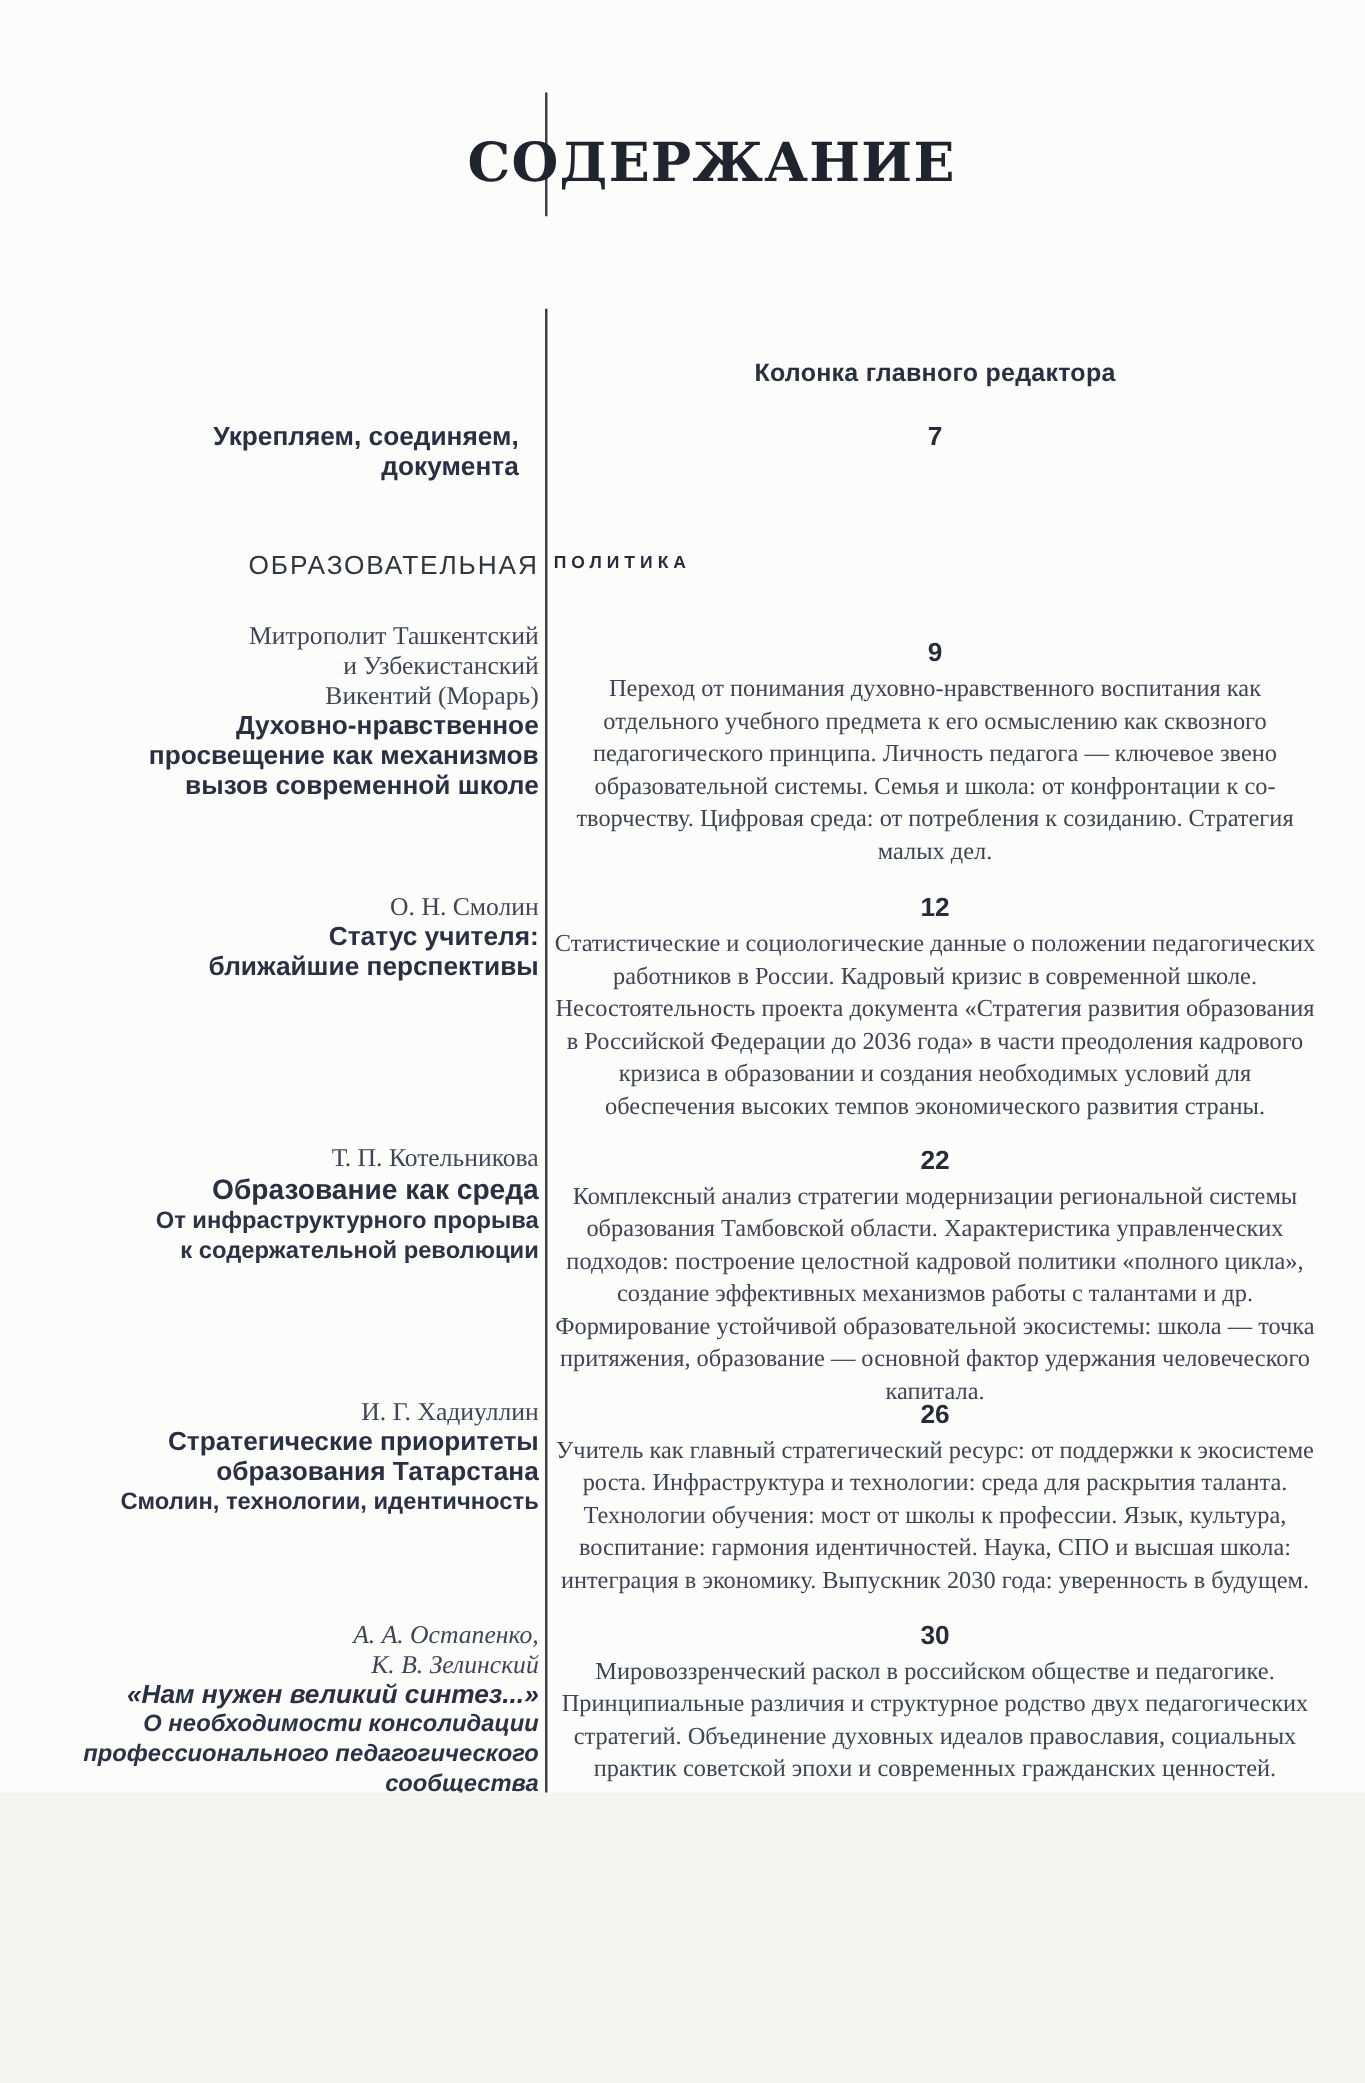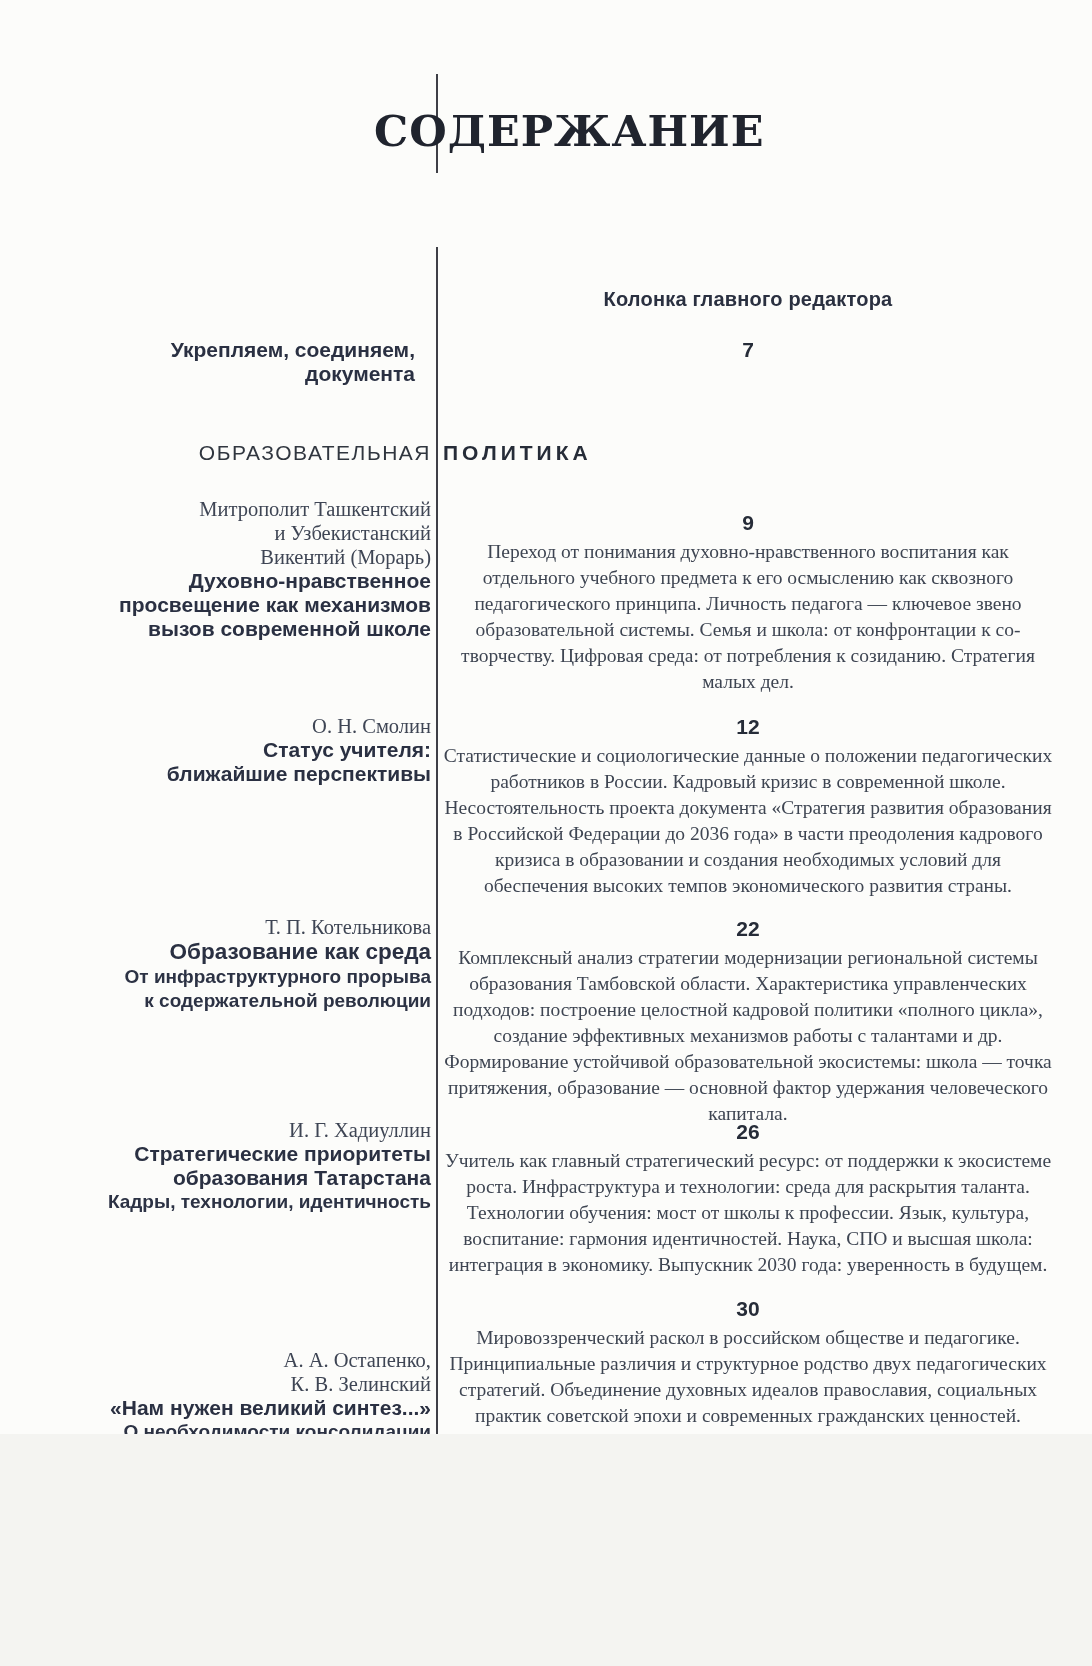--- a/index.html
+++ b/index.html
@@ -97,21 +97,21 @@
     left: 48px; width: 383px;
     text-align: right;
     font-size: 21px;
     letter-spacing: 1.5px;
     color: #30363f;
   }
   .sec-right {
     position: absolute;
     left: 443px;
     font-weight: bold;
-    font-size: 21px;
+    font-size: 14px;
     letter-spacing: 4px;
     color: #262c38;
   }
 
   .footer-num {
     position: absolute;
     left: 48px; width: 380px;
     top: 1506px;
     text-align: right;
     font-weight: bold;
@@ -185,28 +185,28 @@
   </div>
   <div class="right-box" style="top: 917px;">
     <div class="pagenum">22</div>
     <div class="abstract">Комплексный анализ стратегии модернизации региональной системы образования Тамбовской области. Характеристика управленческих подходов: построение целостной кадровой политики «полного цикла», создание эффективных механизмов работы с талантами и др. Формирование устойчивой образовательной экосистемы: школа — точка притяжения, образование — основной фактор удержания человеческого капитала.</div>
   </div>
 
   <div class="left-box" style="top: 1118px;">
     <div class="author">И. Г. Хадиуллин</div>
     <div class="art-title">Стратегические приоритеты
 образования Татарстана</div>
-    <div class="art-sub">Кадры, технологии, идентичность</div>
+    <div class="art-sub">Смолин, технологии, идентичность</div>
   </div>
   <div class="right-box" style="top: 1120px;">
     <div class="pagenum">26</div>
     <div class="abstract">Учитель как главный стратегический ресурс: от поддержки к экосистеме роста. Инфраструктура и технологии: среда для раскрытия таланта. Технологии обучения: мост от школы к профессии. Язык, культура, воспитание: гармония идентичностей. Наука, СПО и высшая школа: интеграция в экономику. Выпускник 2030 года: уверенность в будущем.</div>
   </div>
 
-  <div class="left-box" style="top: 1348px;">
+  <div class="left-box" style="top: 1296px; font-style: italic;">
     <div class="author">А. А. Остапенко,
 К. В. Зелинский</div>
     <div class="art-title">«Нам нужен великий синтез...»</div>
     <div class="art-sub">О необходимости консолидации
 профессионального педагогического
 сообщества</div>
   </div>
   <div class="right-box" style="top: 1297px;">
     <div class="pagenum">30</div>
     <div class="abstract">Мировоззренческий раскол в российском обществе и педагогике. Принципиальные различия и структурное родство двух педагогических стратегий. Объединение духовных идеалов православия, социальных практик советской эпохи и современных гражданских ценностей.</div>

